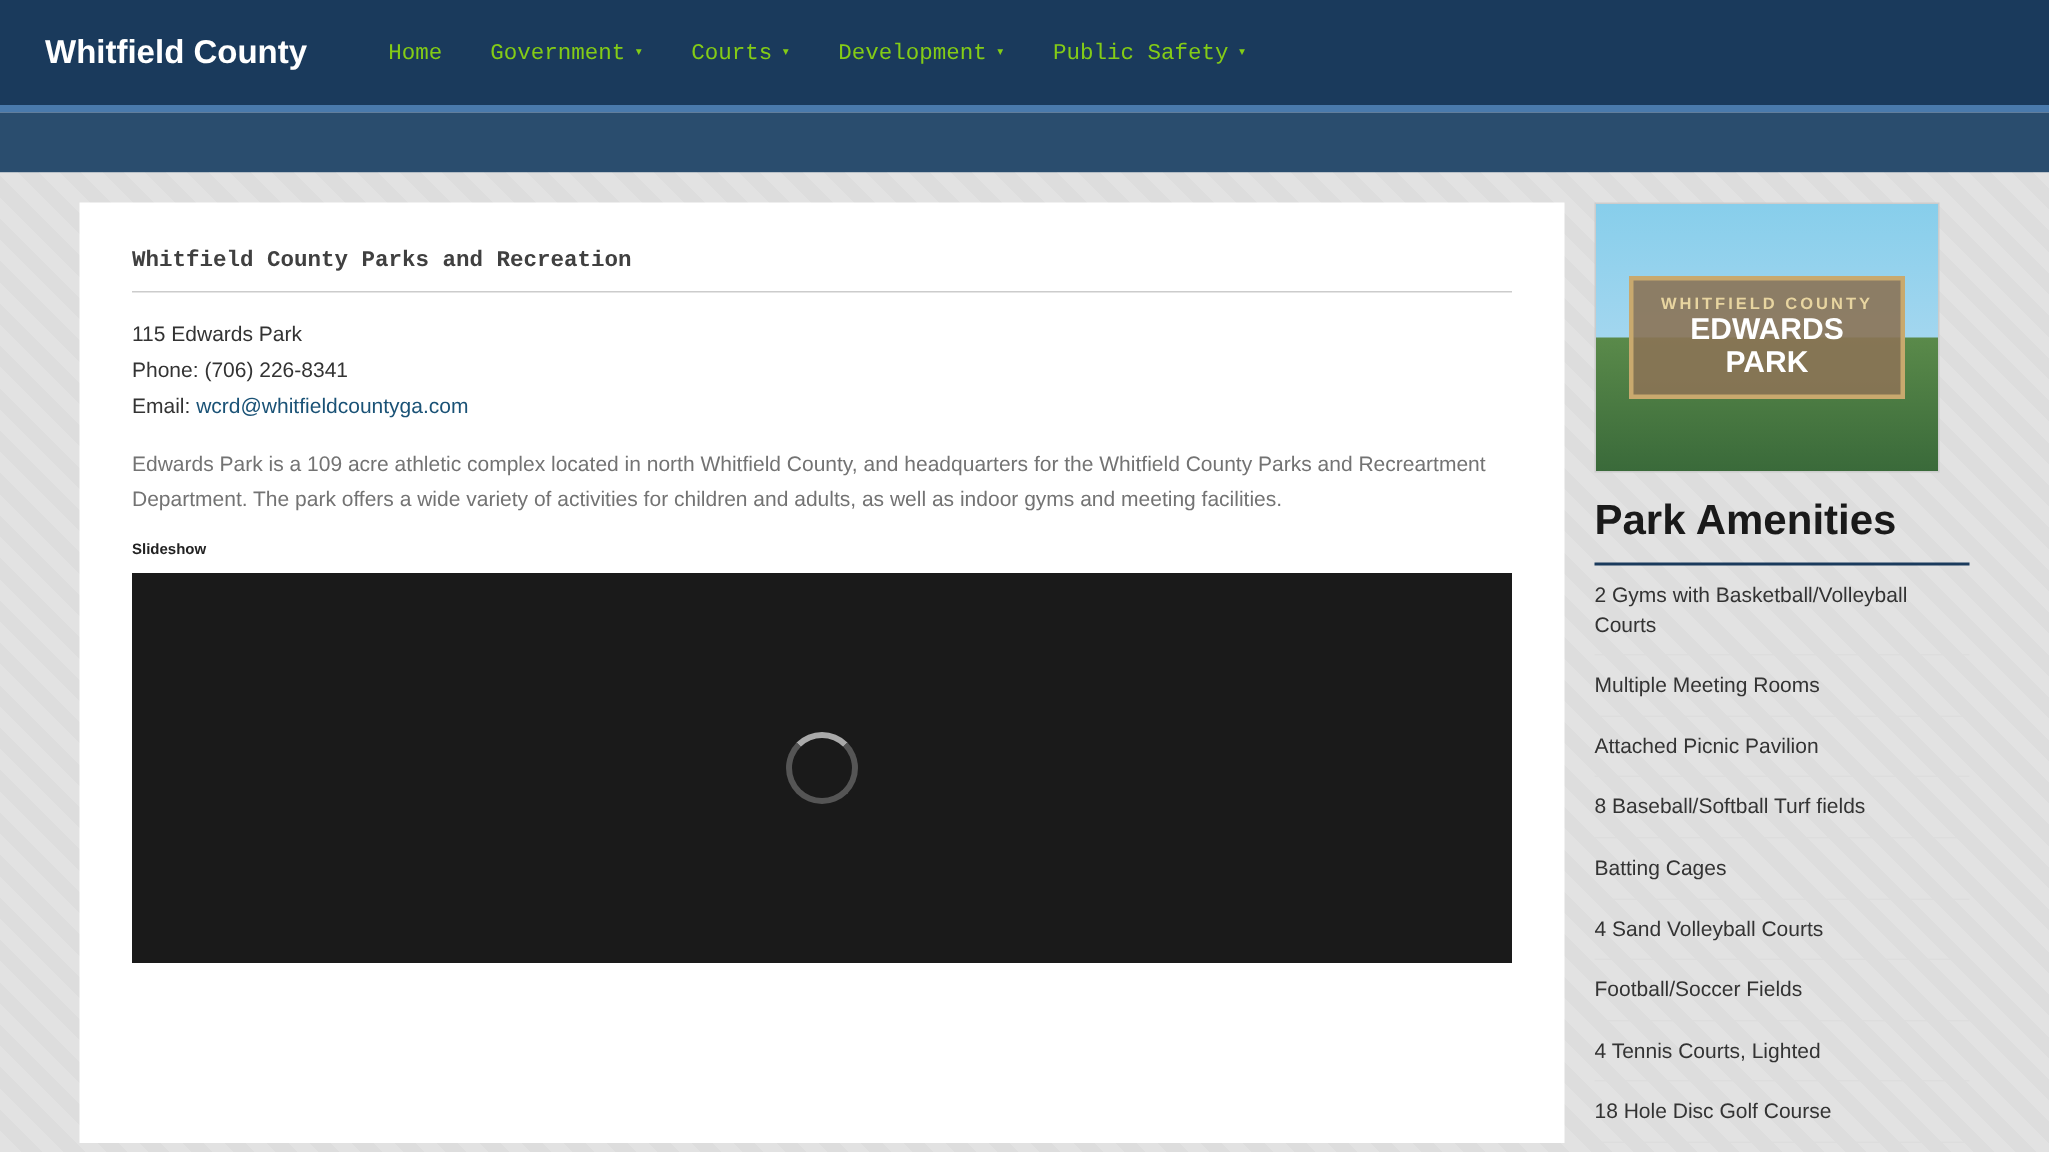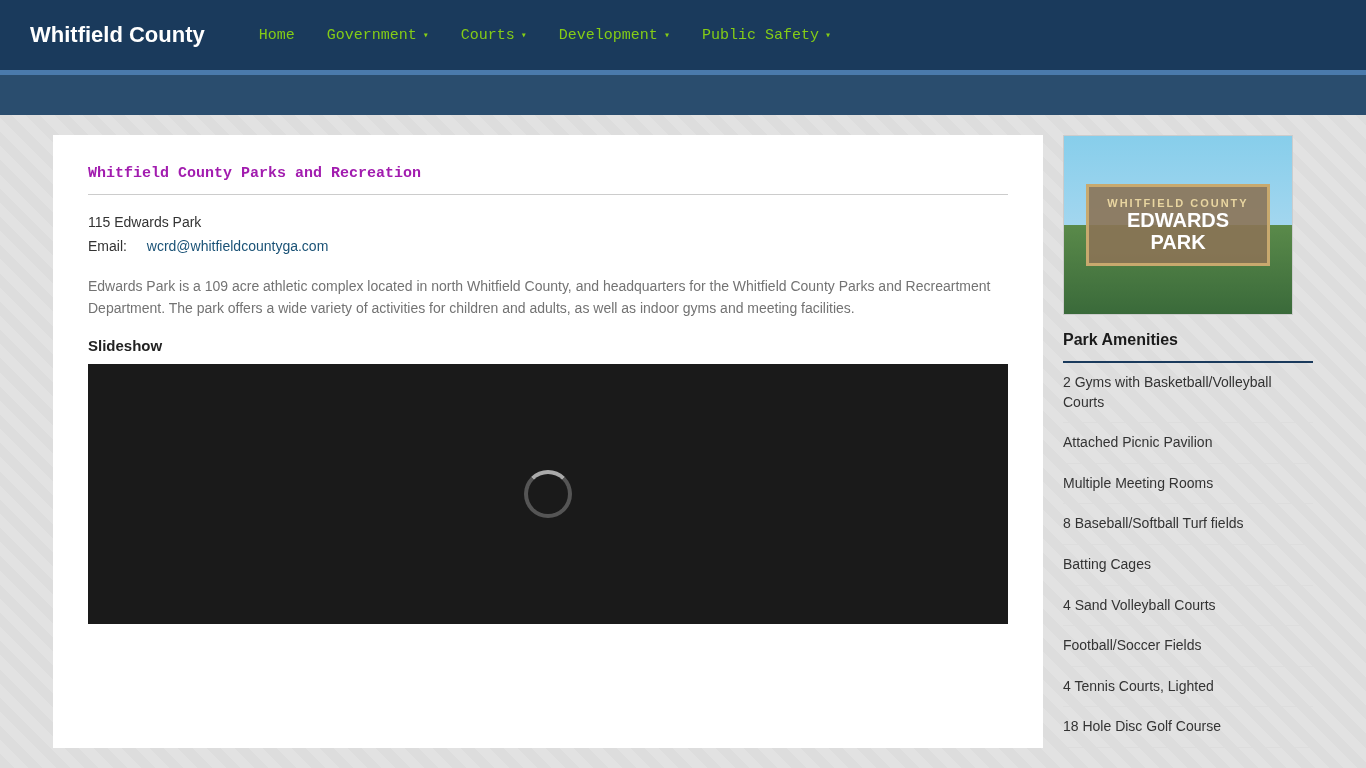--- a/index.html
+++ b/index.html
@@ -86,51 +86,50 @@
     }
     .page-title {
       font-size: 26px;
       font-weight: bold;
       color: #222;
       font-family: Arial, sans-serif;
       margin-bottom: 4px;
     }
     .page-subtitle {
       font-size: 15px;
-      color: #a21caf;
+      color: #404040;
       font-family: 'Courier New', monospace;
       font-weight: bold;
       margin-bottom: 12px;
     }
     .title-divider {
       border: none;
       border-top: 1px solid #ccc;
       margin-bottom: 16px;
     }
     .address-block {
       font-size: 14px;
       color: #333;
       line-height: 1.7;
       font-family: Arial, sans-serif;
       margin-bottom: 16px;
     }
     .address-block a {
       color: #1a5276;
       text-decoration: none;
-      margin-left: 16px;
     }
     .description {
       font-size: 14px;
       color: #737373;
       line-height: 1.6;
       font-family: Arial, sans-serif;
       margin-bottom: 18px;
     }
     .slideshow-label {
-      font-size: 15px;
+      font-size: 10px;
       font-weight: bold;
       color: #222;
       font-family: Arial, sans-serif;
       margin-bottom: 10px;
     }
     .slideshow-container {
       background: #1a1a1a;
       width: 100%;
       height: 260px;
       display: flex;
@@ -198,21 +197,21 @@
       height: 50%;
       background: linear-gradient(180deg, #5a8a4a 0%, #3a6a3a 100%);
       z-index: 0;
     }
     .sign-wrapper {
       position: relative;
       z-index: 1;
     }
 
     .amenities-title {
-      font-size: 16px;
+      font-size: 28px;
       font-weight: bold;
       color: #1a1a1a;
       font-family: Arial, sans-serif;
       margin-bottom: 12px;
     }
     .amenities-divider {
       border: none;
       border-top: 2px solid #1a3a5c;
       margin-bottom: 0;
     }
@@ -270,20 +269,24 @@
 
 <div class="page-bg">
   <div class="container">
 
     <div class="main-content">
       <div class="page-subtitle">Whitfield County Parks and Recreation</div>
       <hr class="title-divider">
 
       <div class="address-block">
         <div>115 Edwards Park</div>
+        <div>
+          <span>Phone:</span>
+          <span>(706) 226-8341</span>
+        </div>
         <div>
           <span>Email:</span>
           <a href="#">wcrd@whitfieldcountyga.com</a>
         </div>
       </div>
 
       <p class="description">Edwards Park is a 109 acre athletic complex located in north Whitfield County, and headquarters for the Whitfield County Parks and Recreartment Department. The park offers a wide variety of activities for children and adults, as well as indoor gyms and meeting facilities.</p>
 
       <div class="slideshow-label">Slideshow</div>
 
@@ -304,22 +307,22 @@
             <span class="ep-text">PARK</span>
           </div>
         </div>
       </div>
 
       <div class="amenities-title">Park Amenities</div>
       <hr class="amenities-divider">
       <ul class="amenities-list">
 
       <li>2 Gyms with Basketball/Volleyball Courts</li>
+          <li>Multiple Meeting Rooms</li>
           <li>Attached Picnic Pavilion</li>
-          <li>Multiple Meeting Rooms</li>
           <li>8 Baseball/Softball Turf fields</li>
           <li>Batting Cages</li>
           <li>4 Sand Volleyball Courts</li>
           <li>Football/Soccer Fields</li>
           <li>4 Tennis Courts, Lighted</li>
           <li>18 Hole Disc Golf Course</li>
         </ul>
     </div>
 
   </div>

